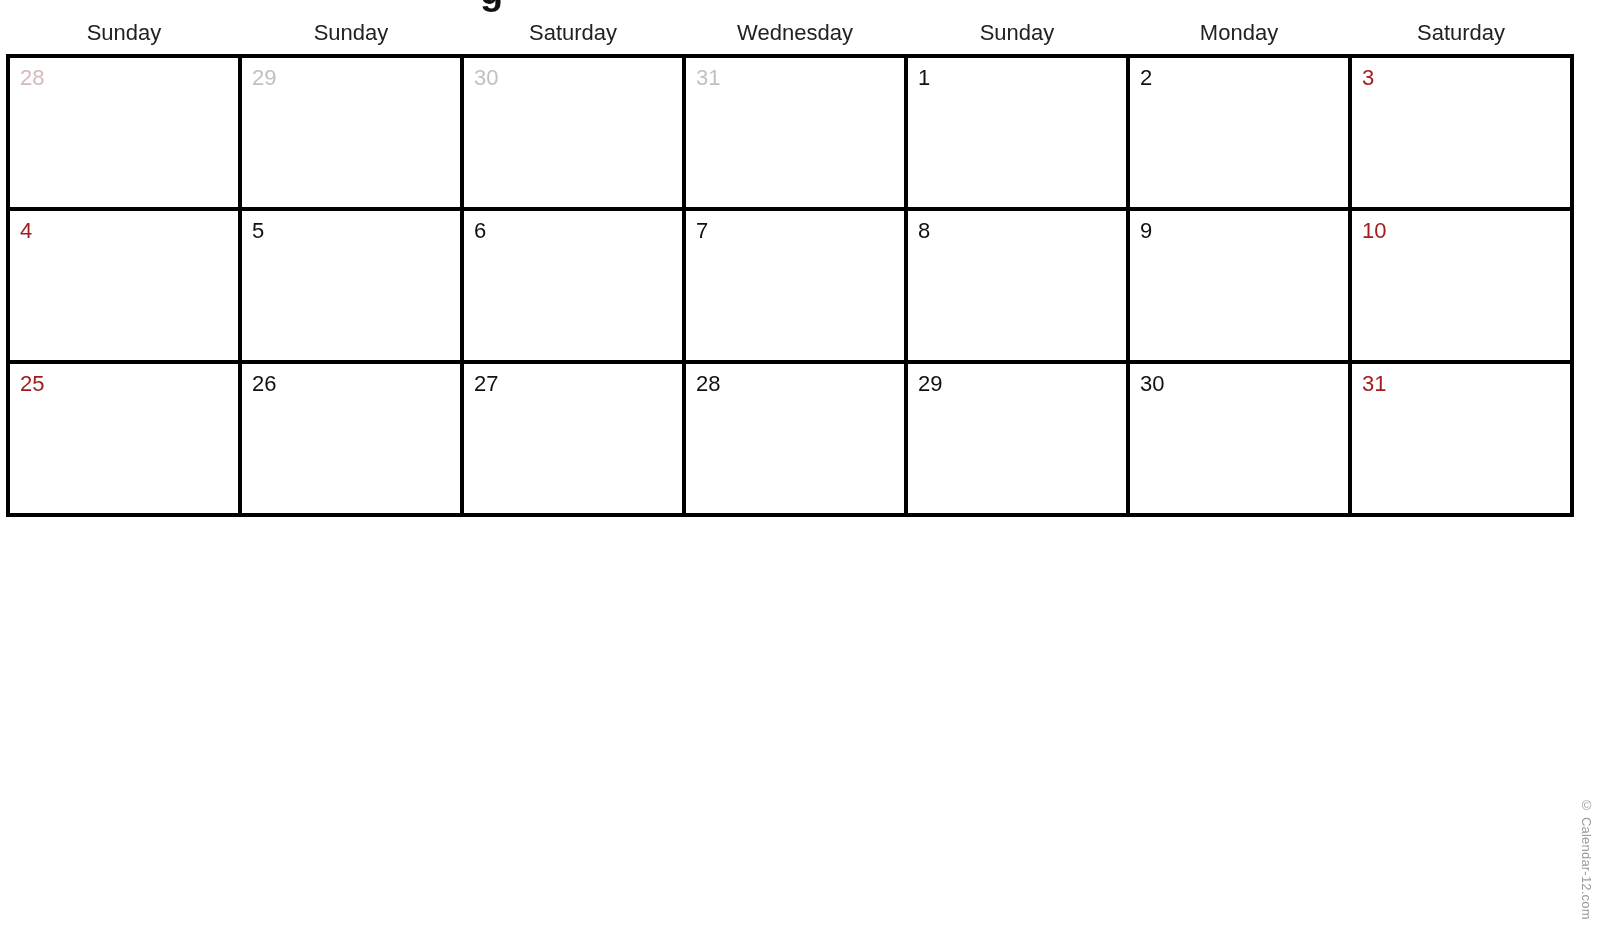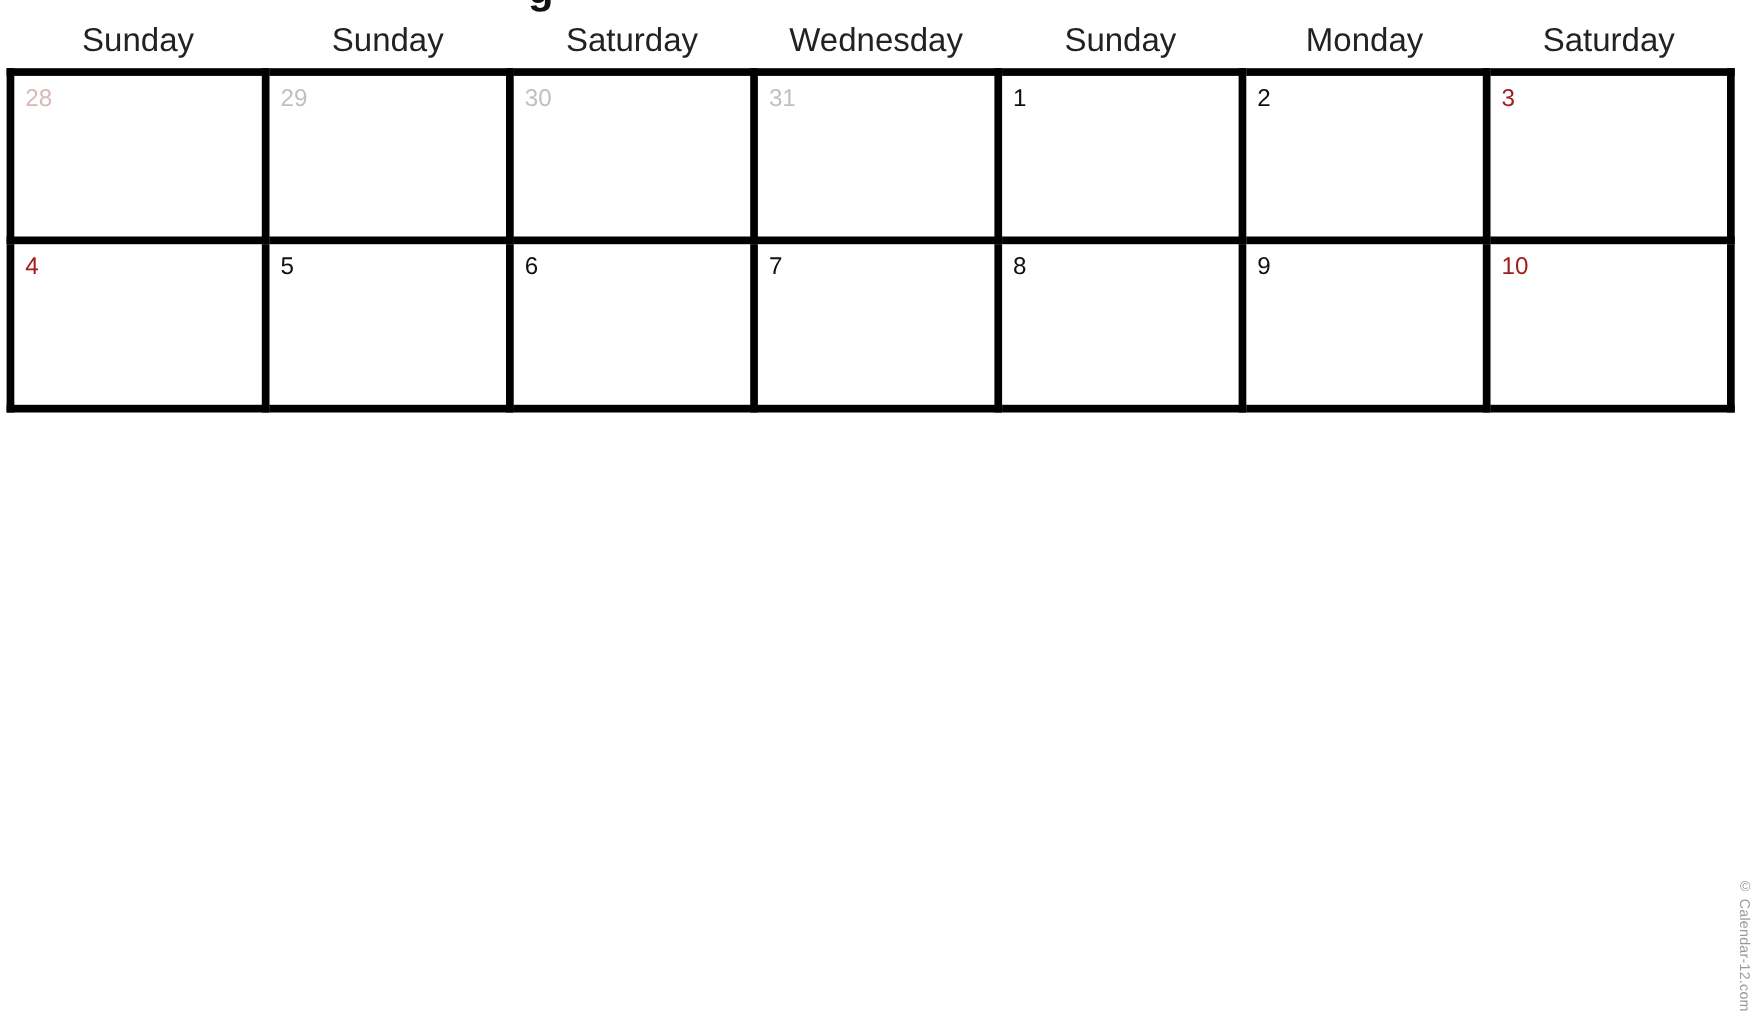--- a/index.html
+++ b/index.html
@@ -33,29 +33,29 @@
     height: 42px;
   }
   table.calendar {
     border-collapse: collapse;
     width: 1556px;
     margin-left: 6px;
     table-layout: fixed;
   }
   table.calendar th {
     font-weight: normal;
-    font-size: 30px;
+    font-size: 22px;
     text-align: center;
     padding: 4px 0 8px 0;
     border: none;
     color: #222222;
   }
   th.weekend-head { color: #a21d1d; }
   table.calendar td {
-    border: 7px solid #000000;
+    border: 4px solid #000000;
     height: 153px;
     vertical-align: top;
     padding: 8px 0 0 10px;
     font-size: 22px;
     color: #111111;
     background: #ffffff;
   }
   td.sunday-cell, td.saturday-cell {
     background: #fdf1f1;
   }
@@ -151,18 +151,41 @@
         <td>
             <span class="daynum">8</span>
           </td>
         <td>
             <span class="daynum">9</span>
           </td>
         <td class="saturday-cell">
             <span class="daynum">10</span>
           </td>
       </tr>
+      <tr>
+        <td class="sunday-cell">
+            <span class="daynum">25</span>
+          </td>
+        <td>
+            <span class="daynum">26</span>
+          </td>
+        <td>
+            <span class="daynum">27</span>
+          </td>
+        <td>
+            <span class="daynum">28</span>
+          </td>
+        <td>
+            <span class="daynum">29</span>
+          </td>
+        <td>
+            <span class="daynum">30</span>
+          </td>
+        <td class="saturday-cell">
+            <span class="daynum">31</span>
+          </td>
+      </tr>
     </tbody>
   </table>
 
   <div class="credit">© Calendar-12.com</div>
 
 </div>
 
 </body></html>

